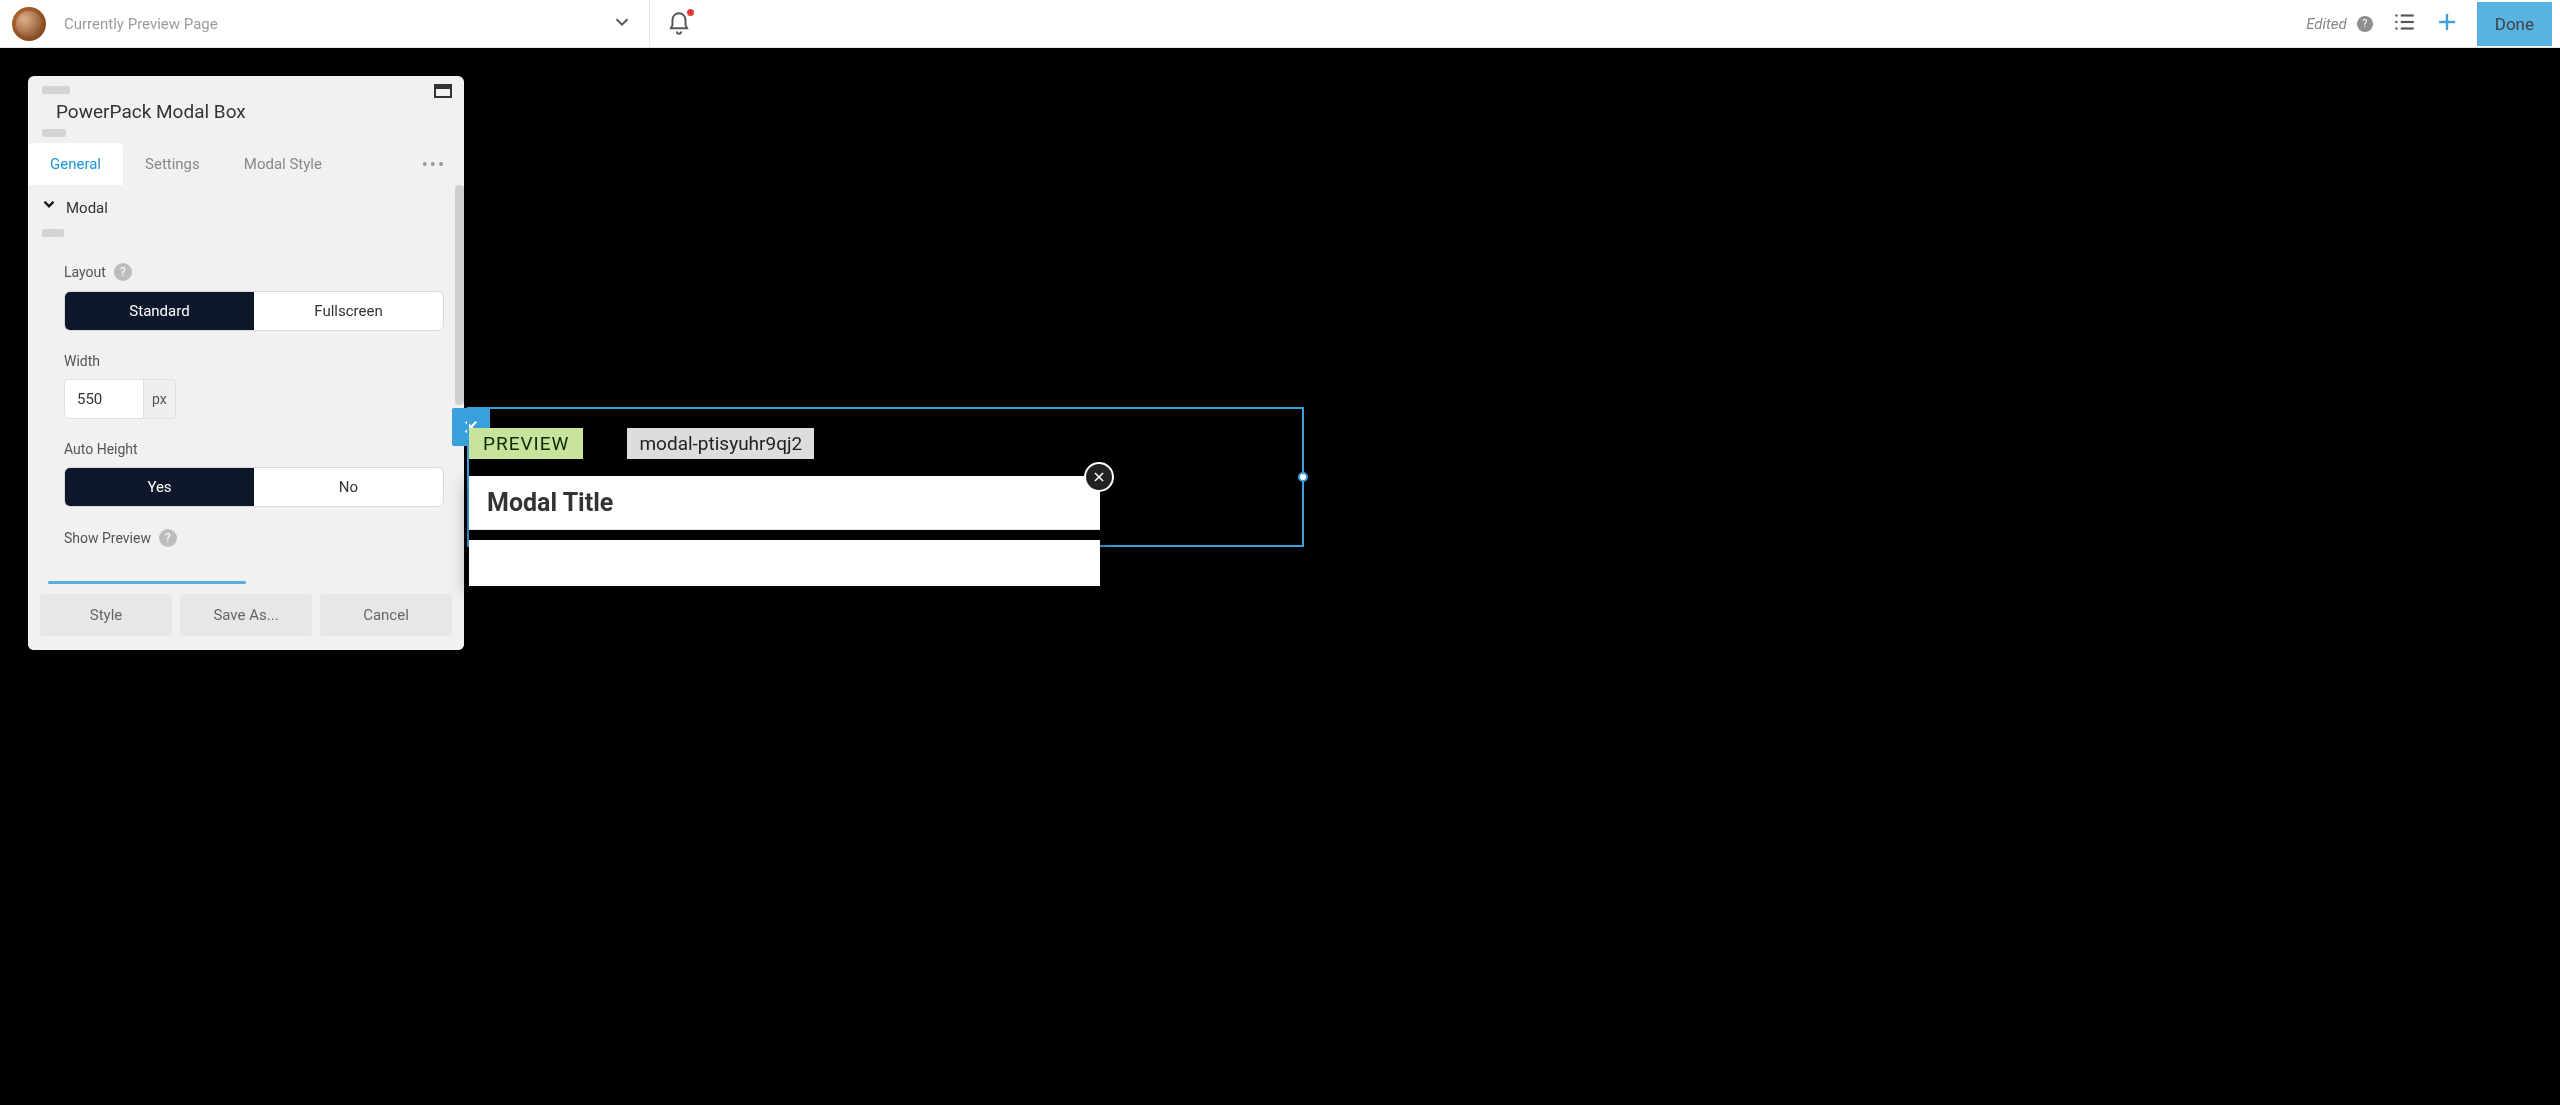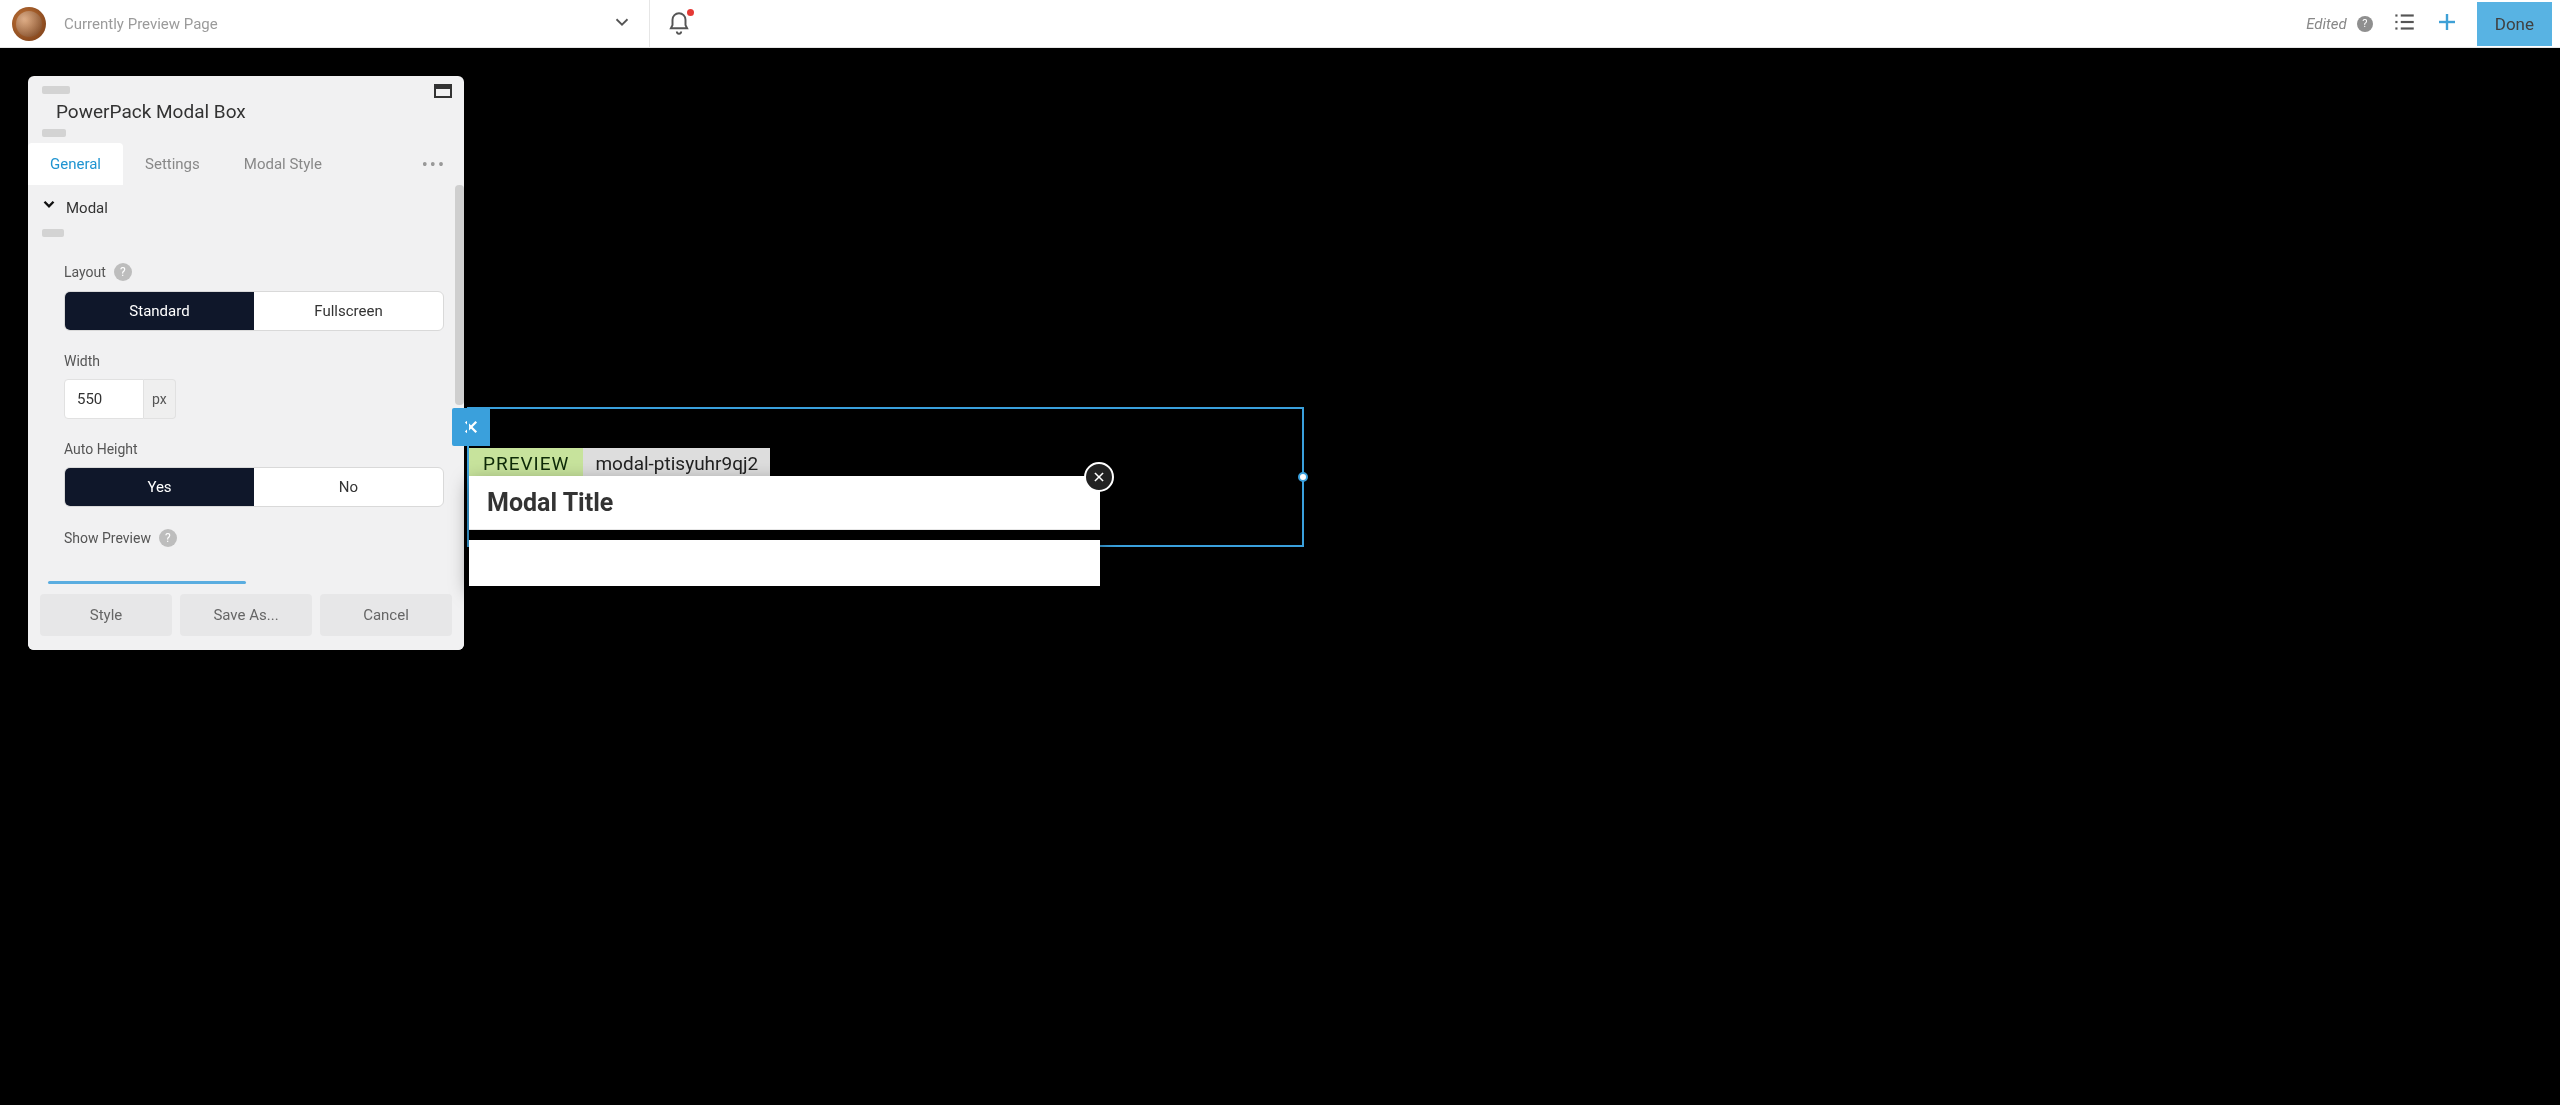--- a/index.html
+++ b/index.html
@@ -101,22 +101,23 @@
     position: absolute; right: -6px; top: 50%; transform: translateY(-50%);
     width: 10px; height: 10px; border-radius: 50%; background: #fff; border: 2px solid #3aa0dc;
   }
   .sel-close-tab {
     position: absolute; top: 408px; left: 452px; width: 38px; height: 38px; background: #3aa0dc;
     display: flex; align-items: center; justify-content: center; border-top-left-radius: 2px; border-bottom-left-radius: 2px;
   }
   .sel-close-tab svg { width: 18px; height: 18px; stroke: #fff; stroke-width: 3; }
 
   .preview-tag {
-    position: absolute; top: 448px; left: 469px; display: flex; align-items: flex-start;
+    position: absolute; top: 428px; left: 469px; display: flex; align-items: flex-start;
     font-size: 19px;
+    gap: 44px;
   }
   .preview-tag .pv {
     background: #c7e39c; color: #0e2b08; padding: 4px 14px; text-transform: uppercase; letter-spacing: 1px;
   }
   .preview-tag .pv-id { background: #dddddd; color: #222; padding: 4px 12px; font-family: inherit; }
 
   .modal-prev {
     position: absolute; top: 476px; left: 469px; width: 631px; background: #fff;
     box-shadow: 0 6px 18px rgba(0,0,0,.4);
   }

